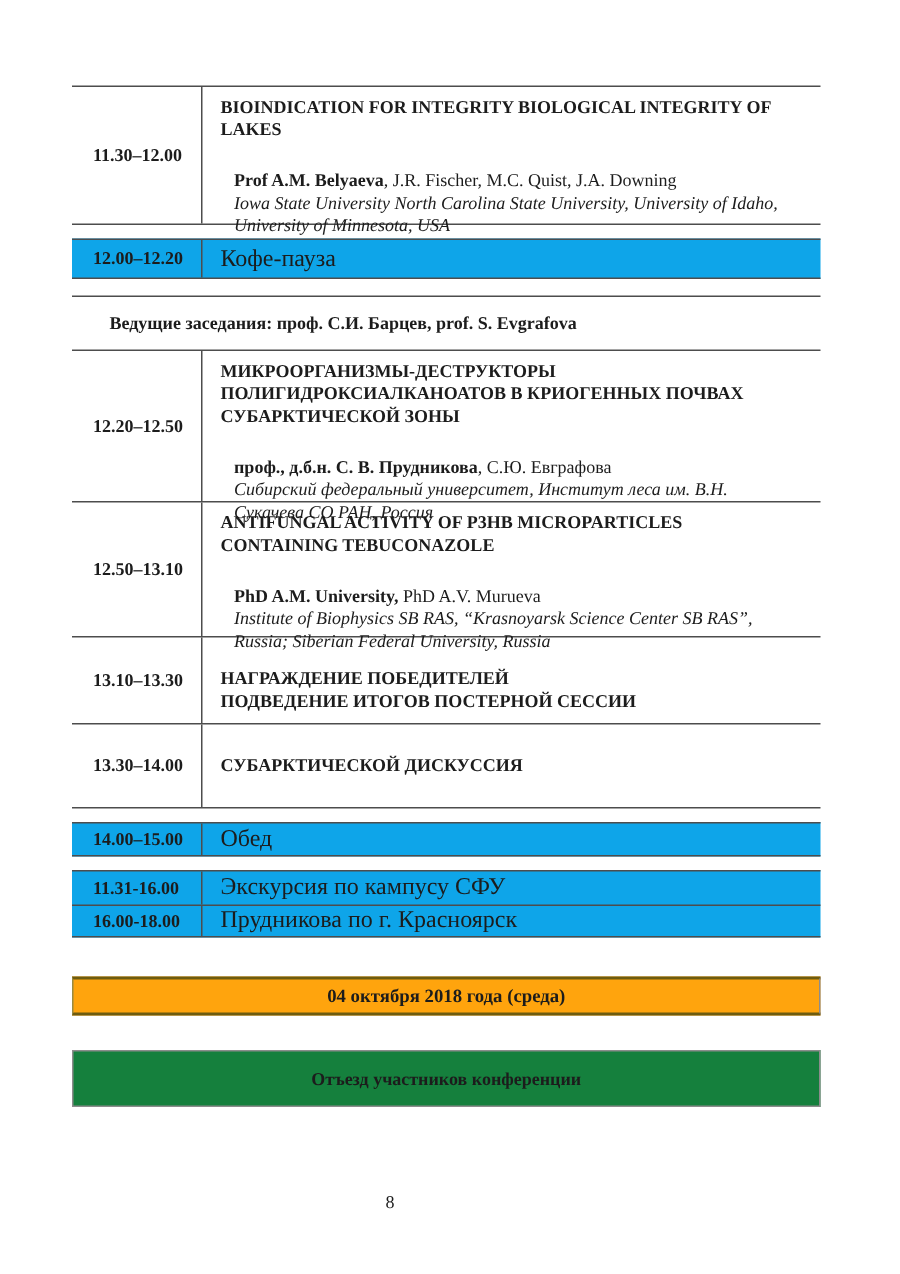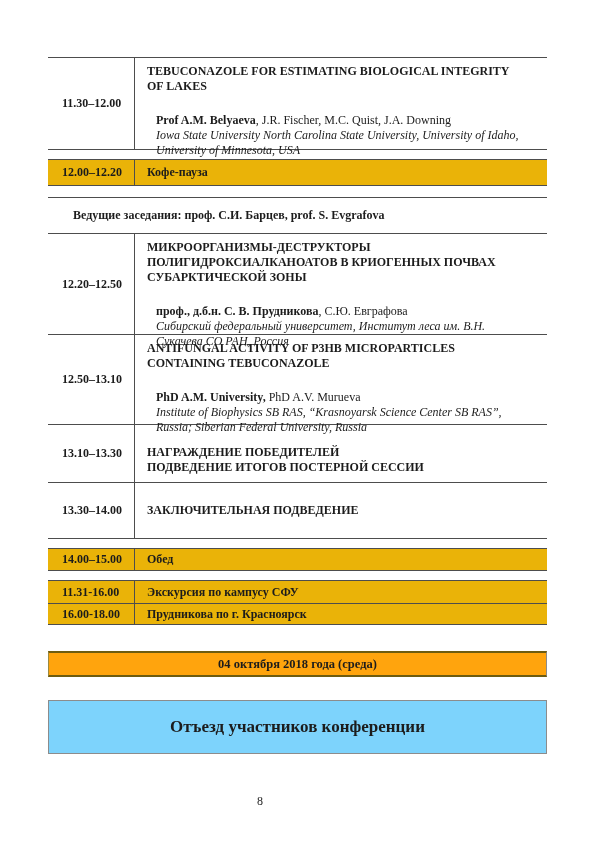--- a/index.html
+++ b/index.html
@@ -25,22 +25,22 @@
   .authors { margin-left:9px; margin-top:19px; }
   .authors .b { font-weight:bold; }
   .affil { margin-left:9px; font-style:italic; }
 
   .h91  { height:91px; }
   .h100 { height:100px; }
   .h90  { height:90px; }
   .h58  { height:58px; }
   .h56  { height:56px; }
 
-  .shaded { background:#eab308; }
-  .simple-label { display:flex; align-items:center; font-weight:bold; font-size:12px; padding-left:12px; }
+  .shaded { background:#0ea5e9; }
+  .simple-label { display:flex; align-items:center; font-weight:normal; font-size:16px; padding-left:12px; }
 
   .gap9  { margin-top:9px; }
   .gap11 { margin-top:11px; }
 
   .coffee { height:25px; }
   .lunch  { height:21px; }
   .exc1   { height:22px; }
   .exc2   { height:21px; }
 
   .chairs-row {
@@ -57,42 +57,42 @@
 
   .date-banner {
     margin-top:26px; height:26px;
     background:#ffa40d;
     border-top:2px solid #6e5c10; border-bottom:2px solid #6e5c10;
     border-left:1px solid #9a8a40; border-right:1px solid #8c8c8c;
     display:flex; align-items:center; justify-content:center;
     font-weight:bold; font-size:12.5px; color:#1c1c1c;
   }
   .departure-banner {
-    margin-top:23px; height:54px;
-    background:#7dd3fc;
+    margin-top:23px; height:38px;
+    background:#15803d;
     border:1.5px solid #8c8c8c;
     display:flex; align-items:center; justify-content:center;
-    font-weight:bold; font-size:17px;
+    font-weight:bold; font-size:12px;
   }
   .page-number {
     position:absolute; left:245px; top:794px; width:30px;
     text-align:center; font-size:12px;
   }
 </style>
 </head>
 <body>
 
 <div class="sheet">
   <div class="doc">
 
     <div class="tbl">
       <div class="row h91">
         <div class="time-cell">11.30–12.00</div>
         <div class="content-cell">
-          <p class="session-title">TEBUCONAZOLE FOR ESTIMATING BIOLOGICAL INTEGRITY OF LAKES</p>
+          <p class="session-title">BIOINDICATION FOR INTEGRITY BIOLOGICAL INTEGRITY OF LAKES</p>
           <p class="authors"><span class="b">Prof A.M. Belyaeva</span><span>, J.R. Fischer, M.C. Quist, J.A. Downing</span></p>
           <p class="affil">Iowa State University North Carolina State University, University of Idaho, University of Minnesota, USA</p>
         </div>
       </div>
     </div>
 
     <div class="tbl gap9 shaded">
       <div class="row coffee">
         <div class="time-cell">12.00–12.20</div>
         <div class="simple-label">Кофе-пауза</div>
@@ -121,21 +121,21 @@
       <div class="row h58">
         <div class="time-cell">13.10–13.30</div>
         <div class="content-cell stack-center">
           <p class="session-title summary-line2">НАГРАЖДЕНИЕ ПОБЕДИТЕЛЕЙ</p>
           <p class="session-title">ПОДВЕДЕНИЕ ИТОГОВ ПОСТЕРНОЙ СЕССИИ</p>
         </div>
       </div>
       <div class="row h56">
         <div class="time-cell">13.30–14.00</div>
         <div class="content-cell stack-center">
-          <p class="session-title">ЗАКЛЮЧИТЕЛЬНАЯ ПОДВЕДЕНИЕ</p>
+          <p class="session-title">СУБАРКТИЧЕСКОЙ ДИСКУССИЯ</p>
         </div>
       </div>
     </div>
 
     <div class="tbl gap9 shaded">
       <div class="row lunch">
         <div class="time-cell">14.00–15.00</div>
         <div class="simple-label">Обед</div>
       </div>
     </div>

